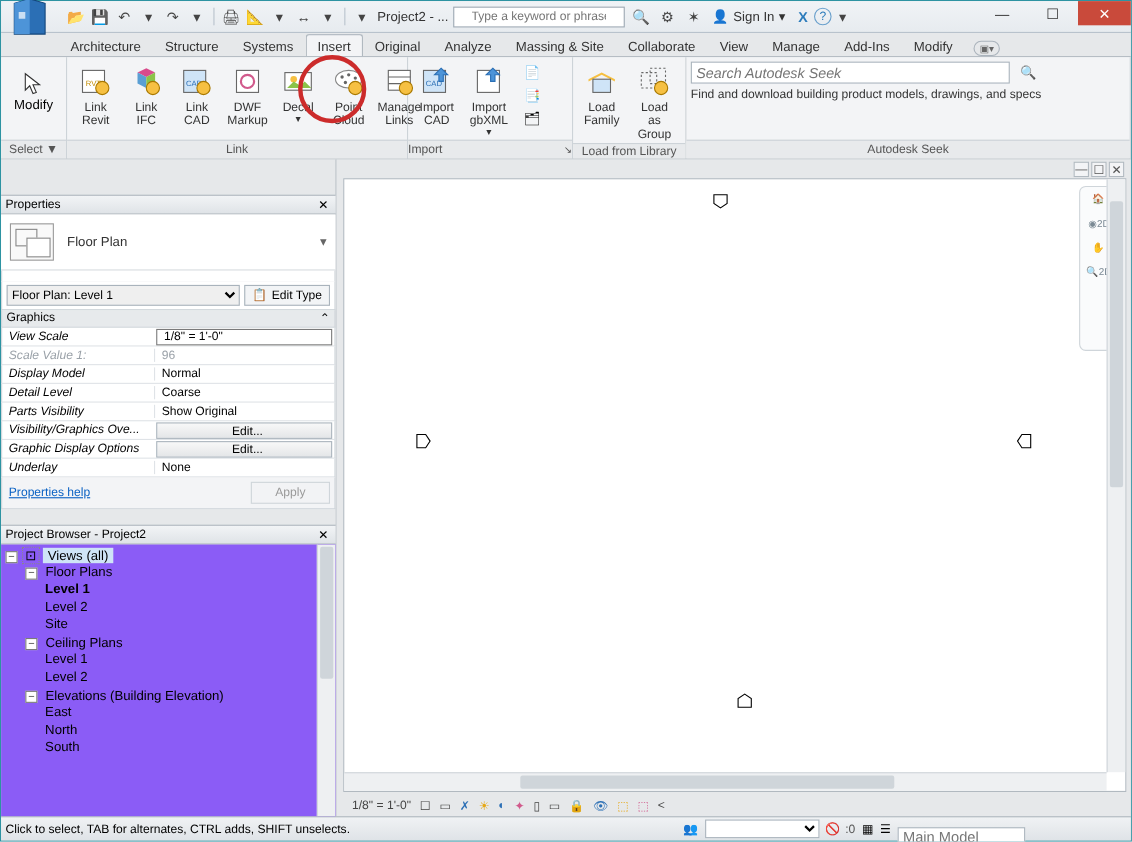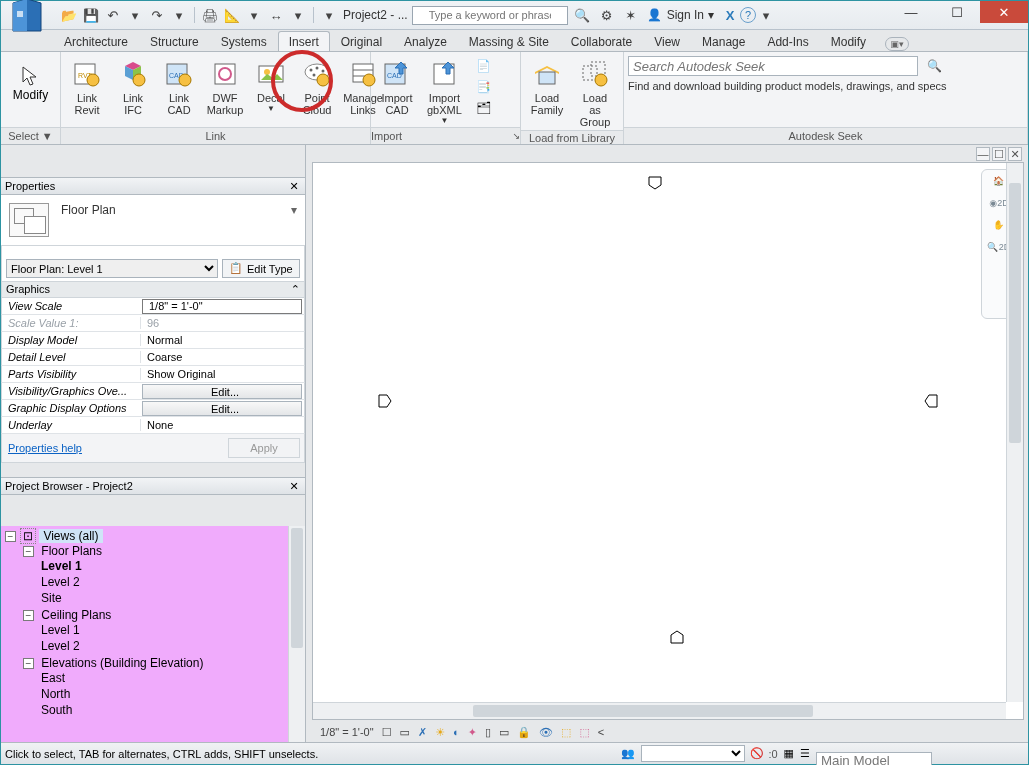--- a/index.html
+++ b/index.html
@@ -48,21 +48,21 @@
 .modify-btn .arrow { width: 24px; height: 24px; }
 
 
 .red-circle { position: absolute; left: 270px; top: 49px; width: 62px; height: 62px; border: 4px solid #cc2b2b; border-radius: 50%; pointer-events: none; }
 
 
 .main { flex: 1; display: flex; }
 .left-col { width: 305px; display: flex; flex-direction: column; border-right: 1px solid #b1b9c0; background: #e6e8ea; }
 .panel-header { height: 18px; background: linear-gradient(#f2f4f6,#dfe3e7); border-bottom: 1px solid #b1b9c0; border-top: 1px solid #b1b9c0; display: flex; align-items: center; padding: 0 4px; font-size: 11px; }
 .panel-header .x { margin-left: auto; width: 14px; text-align: center; cursor: pointer; }
-.props-top { background: #fff; padding: 8px; display: flex; gap: 12px; border-bottom: 1px solid #cfd5da; }
+.props-top { background: #fff; padding: 8px; display: flex; align-items: center; gap: 12px; border-bottom: 1px solid #cfd5da; }
 .props-top .ficon { width: 40px; height: 34px; border: 1px solid #999; background: #f9f9f9; position: relative; }
 .props-top .ficon::before { content:""; position:absolute; left:4px; top:4px; width: 18px; height: 14px; border:1px solid #888; }
 .props-top .ficon::after { content:""; position:absolute; left:14px; top:12px; width: 20px; height: 16px; border:1px solid #888; background:#fff;}
 .props-top .dd { font-size: 12px; color: #333; }
 .props-top .chev { margin-left: auto; color: #666; }
 .props-row { display: flex; align-items: center; padding: 3px 4px; gap: 4px; background: #fff; border: 1px solid #cfd5da; border-top: none; }
 .props-row select { flex: 1; font-size: 11px; height: 19px; border: 1px solid #a9b3bc; }
 .edit-type { width: 78px; height: 19px; border: 1px solid #a9b3bc; background: #f2f4f6; font-size: 11px; display: flex; align-items: center; justify-content: center; gap: 4px; }
 .group-hdr { background: #e7eaec; font-size: 11px; padding: 1px 4px; border: 1px solid #cfd5da; border-top: none; display: flex; }
 .group-hdr .arrow-up { margin-left: auto; }
@@ -72,21 +72,21 @@
 .prop-line .v { flex: 1; padding-left: 6px; border-left: 1px solid #dfe3e7; }
 .prop-line .v.box { border: 1px solid #7a7a7a; background: #fff; margin: 0 2px; height: 15px; }
 .prop-line .v.btn { background: linear-gradient(#f8f8f8,#e4e6e8); text-align: center; border: 1px solid #a9b3bc; margin: 0 2px; height: 15px; line-height: 15px; }
 .prop-line.disabled .k, .prop-line.disabled .v { color: #9aa1a8; }
 .props-footer { display: flex; justify-content: space-between; align-items: center; padding: 4px 4px 4px 6px; background: #f3f4f6; border: 1px solid #cfd5da; border-top: none; }
 .props-footer a { color: #0b62c4; text-decoration: underline; font-size: 11px; }
 .props-footer button { width: 72px; height: 20px; font-size: 11px; color: #999; background: #f2f3f5; border: 1px solid #cfd5da; }
 
 .spacer-gap { height: 14px; background: #e6e8ea; }
 
-.tree { background: #f0abfc; flex: 1; overflow: auto; font-size: 12px; padding: 2px 0; margin-top: 31px; }
+.tree { background: #8b5cf6; flex: 1; overflow: auto; font-size: 12px; padding: 2px 0; }
 .tree ul { list-style: none; padding-left: 18px; }
 .tree li { padding: 1px 0; white-space: nowrap; }
 .tree .tw { display:inline-block; width:11px; height:11px; border:1px solid #7a7a7a; text-align:center; line-height:9px; font-size:10px; color:#444; margin-right:4px; background:#fff;}
 .tree .sel { background: #cfe4f7; padding: 0 4px; }
 .tree .bold { font-weight: bold; }
 
 
 .canvas-wrap { flex: 1; display: flex; flex-direction: column; background: #e6e8ea; }
 .doc-controls { height: 17px; display:flex; justify-content:flex-end; align-items:center; gap:2px; padding-right:6px;}
 .doc-controls span { width:14px; height:14px; font-size:11px; text-align:center; color:#555; border:1px solid #b1b9c0; background:#f3f4f6;}

